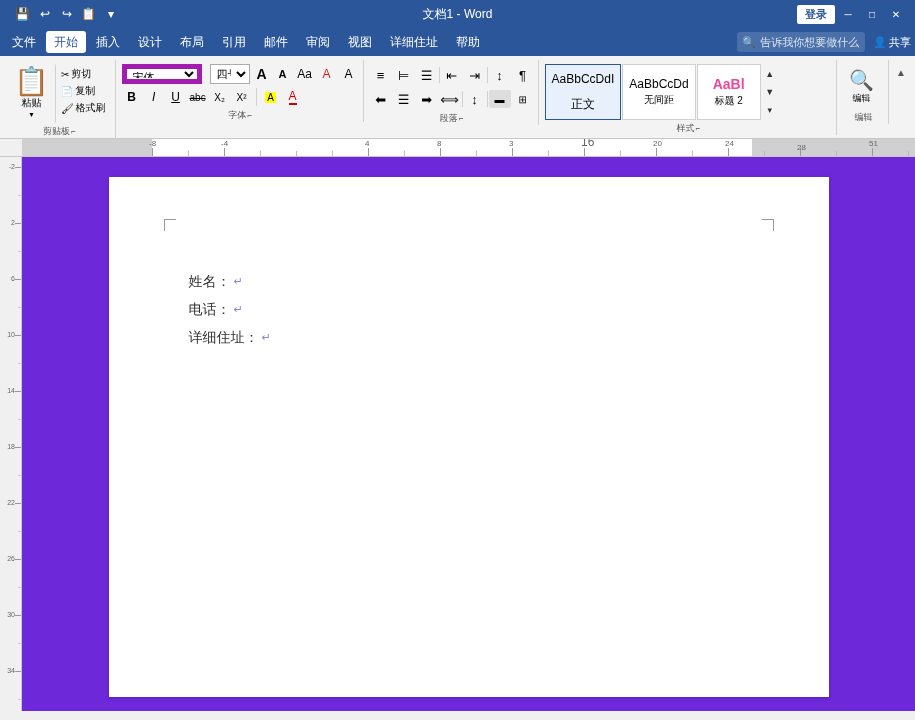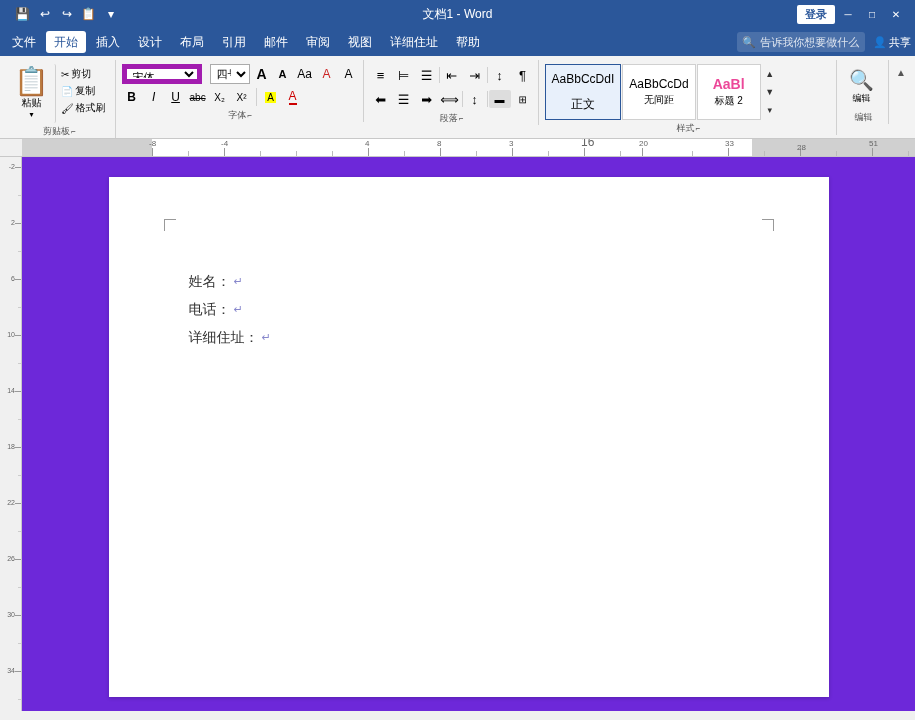--- a/index.html
+++ b/index.html
@@ -458,26 +458,26 @@
           </div>
           <div style="position: absolute; left: 454px; bottom: 0px; font-size: 8px; color: rgb(102, 102, 102); line-height: 1; height: 5px; border-left: 1px solid rgb(187, 187, 187);"></div>
           <div style="position: absolute; left: 490px; bottom: 0px; font-size: 8px; color: rgb(102, 102, 102); line-height: 1; height: 8px; border-left: 1px solid rgb(153, 153, 153);">
             <span style="position: absolute; left: -4px; bottom: 8px; font-size: 8px; color: rgb(102, 102, 102);">3</span>
           </div>
           <div style="position: absolute; left: 526px; bottom: 0px; font-size: 8px; color: rgb(102, 102, 102); line-height: 1; height: 5px; border-left: 1px solid rgb(187, 187, 187);"></div>
           <div style="position: absolute; left: 562px; bottom: 0px; font-size: 8px; color: rgb(102, 102, 102); line-height: 1; height: 8px; border-left: 1px solid rgb(153, 153, 153);">
             <span style="position: absolute; left: -4px; bottom: 8px; font-size: 12px; color: rgb(102, 102, 102);">16</span>
           </div>
           <div style="position: absolute; left: 598px; bottom: 0px; font-size: 8px; color: rgb(102, 102, 102); line-height: 1; height: 5px; border-left: 1px solid rgb(187, 187, 187);"></div>
-          <div style="position: absolute; left: 620px; bottom: 0px; font-size: 8px; color: rgb(102, 102, 102); line-height: 1; height: 8px; border-left: 1px solid rgb(153, 153, 153);">
+          <div style="position: absolute; left: 634px; bottom: 0px; font-size: 8px; color: rgb(102, 102, 102); line-height: 1; height: 8px; border-left: 1px solid rgb(153, 153, 153);">
             <span style="position: absolute; left: -4px; bottom: 8px; font-size: 8px; color: rgb(102, 102, 102);">20</span>
           </div>
           <div style="position: absolute; left: 670px; bottom: 0px; font-size: 8px; color: rgb(102, 102, 102); line-height: 1; height: 5px; border-left: 1px solid rgb(187, 187, 187);"></div>
           <div style="position: absolute; left: 706px; bottom: 0px; font-size: 8px; color: rgb(102, 102, 102); line-height: 1; height: 8px; border-left: 1px solid rgb(153, 153, 153);">
-            <span style="position: absolute; left: -4px; bottom: 8px; font-size: 8px; color: rgb(102, 102, 102);">33</span>
+            <span style="position: absolute; left: -4px; bottom: 8px; font-size: 8px; color: rgb(102, 102, 102);">24</span>
           </div>
           <div style="position: absolute; left: 742px; bottom: 0px; font-size: 8px; color: rgb(102, 102, 102); line-height: 1; height: 5px; border-left: 1px solid rgb(187, 187, 187);"></div>
           <div style="position: absolute; left: 778px; bottom: 0px; font-size: 8px; color: rgb(102, 102, 102); line-height: 1; height: 8px; border-left: 1px solid rgb(153, 153, 153);">
             <span style="position: absolute; left: -4px; bottom: 4px; font-size: 8px; color: rgb(102, 102, 102);">28</span>
           </div>
           <div style="position: absolute; left: 814px; bottom: 0px; font-size: 8px; color: rgb(102, 102, 102); line-height: 1; height: 5px; border-left: 1px solid rgb(187, 187, 187);"></div>
           <div style="position: absolute; left: 850px; bottom: 0px; font-size: 8px; color: rgb(102, 102, 102); line-height: 1; height: 8px; border-left: 1px solid rgb(153, 153, 153);">
             <span style="position: absolute; left: -4px; bottom: 8px; font-size: 8px; color: rgb(102, 102, 102);">51</span>
           </div>
           <div style="position: absolute; left: 886px; bottom: 0px; font-size: 8px; color: rgb(102, 102, 102); line-height: 1; height: 5px; border-left: 1px solid rgb(187, 187, 187);"></div>

